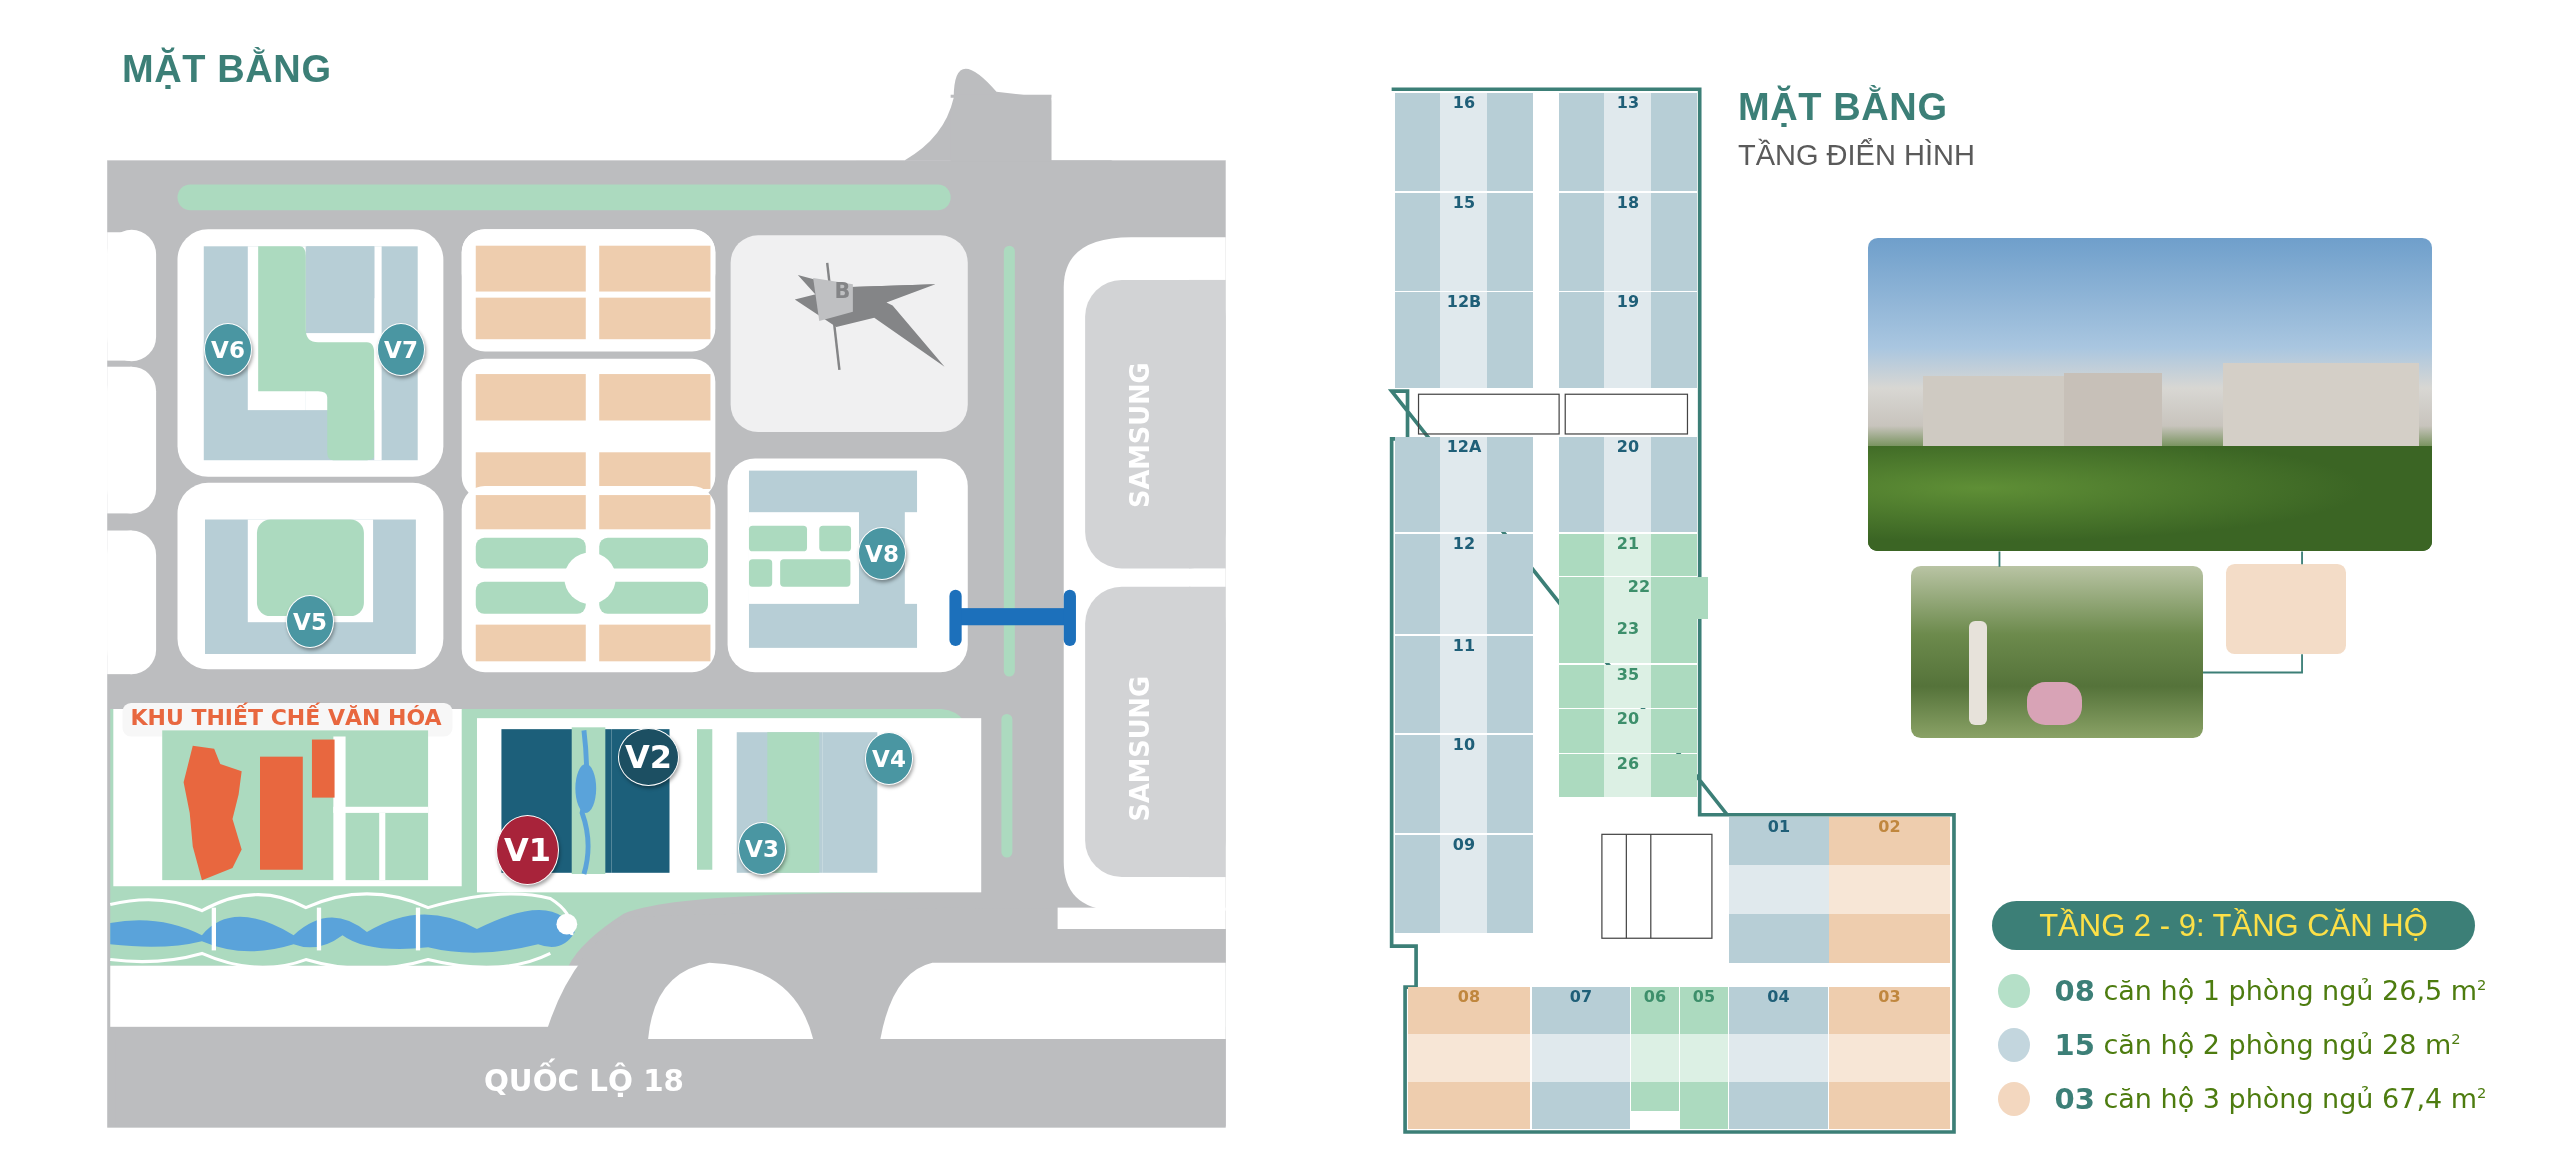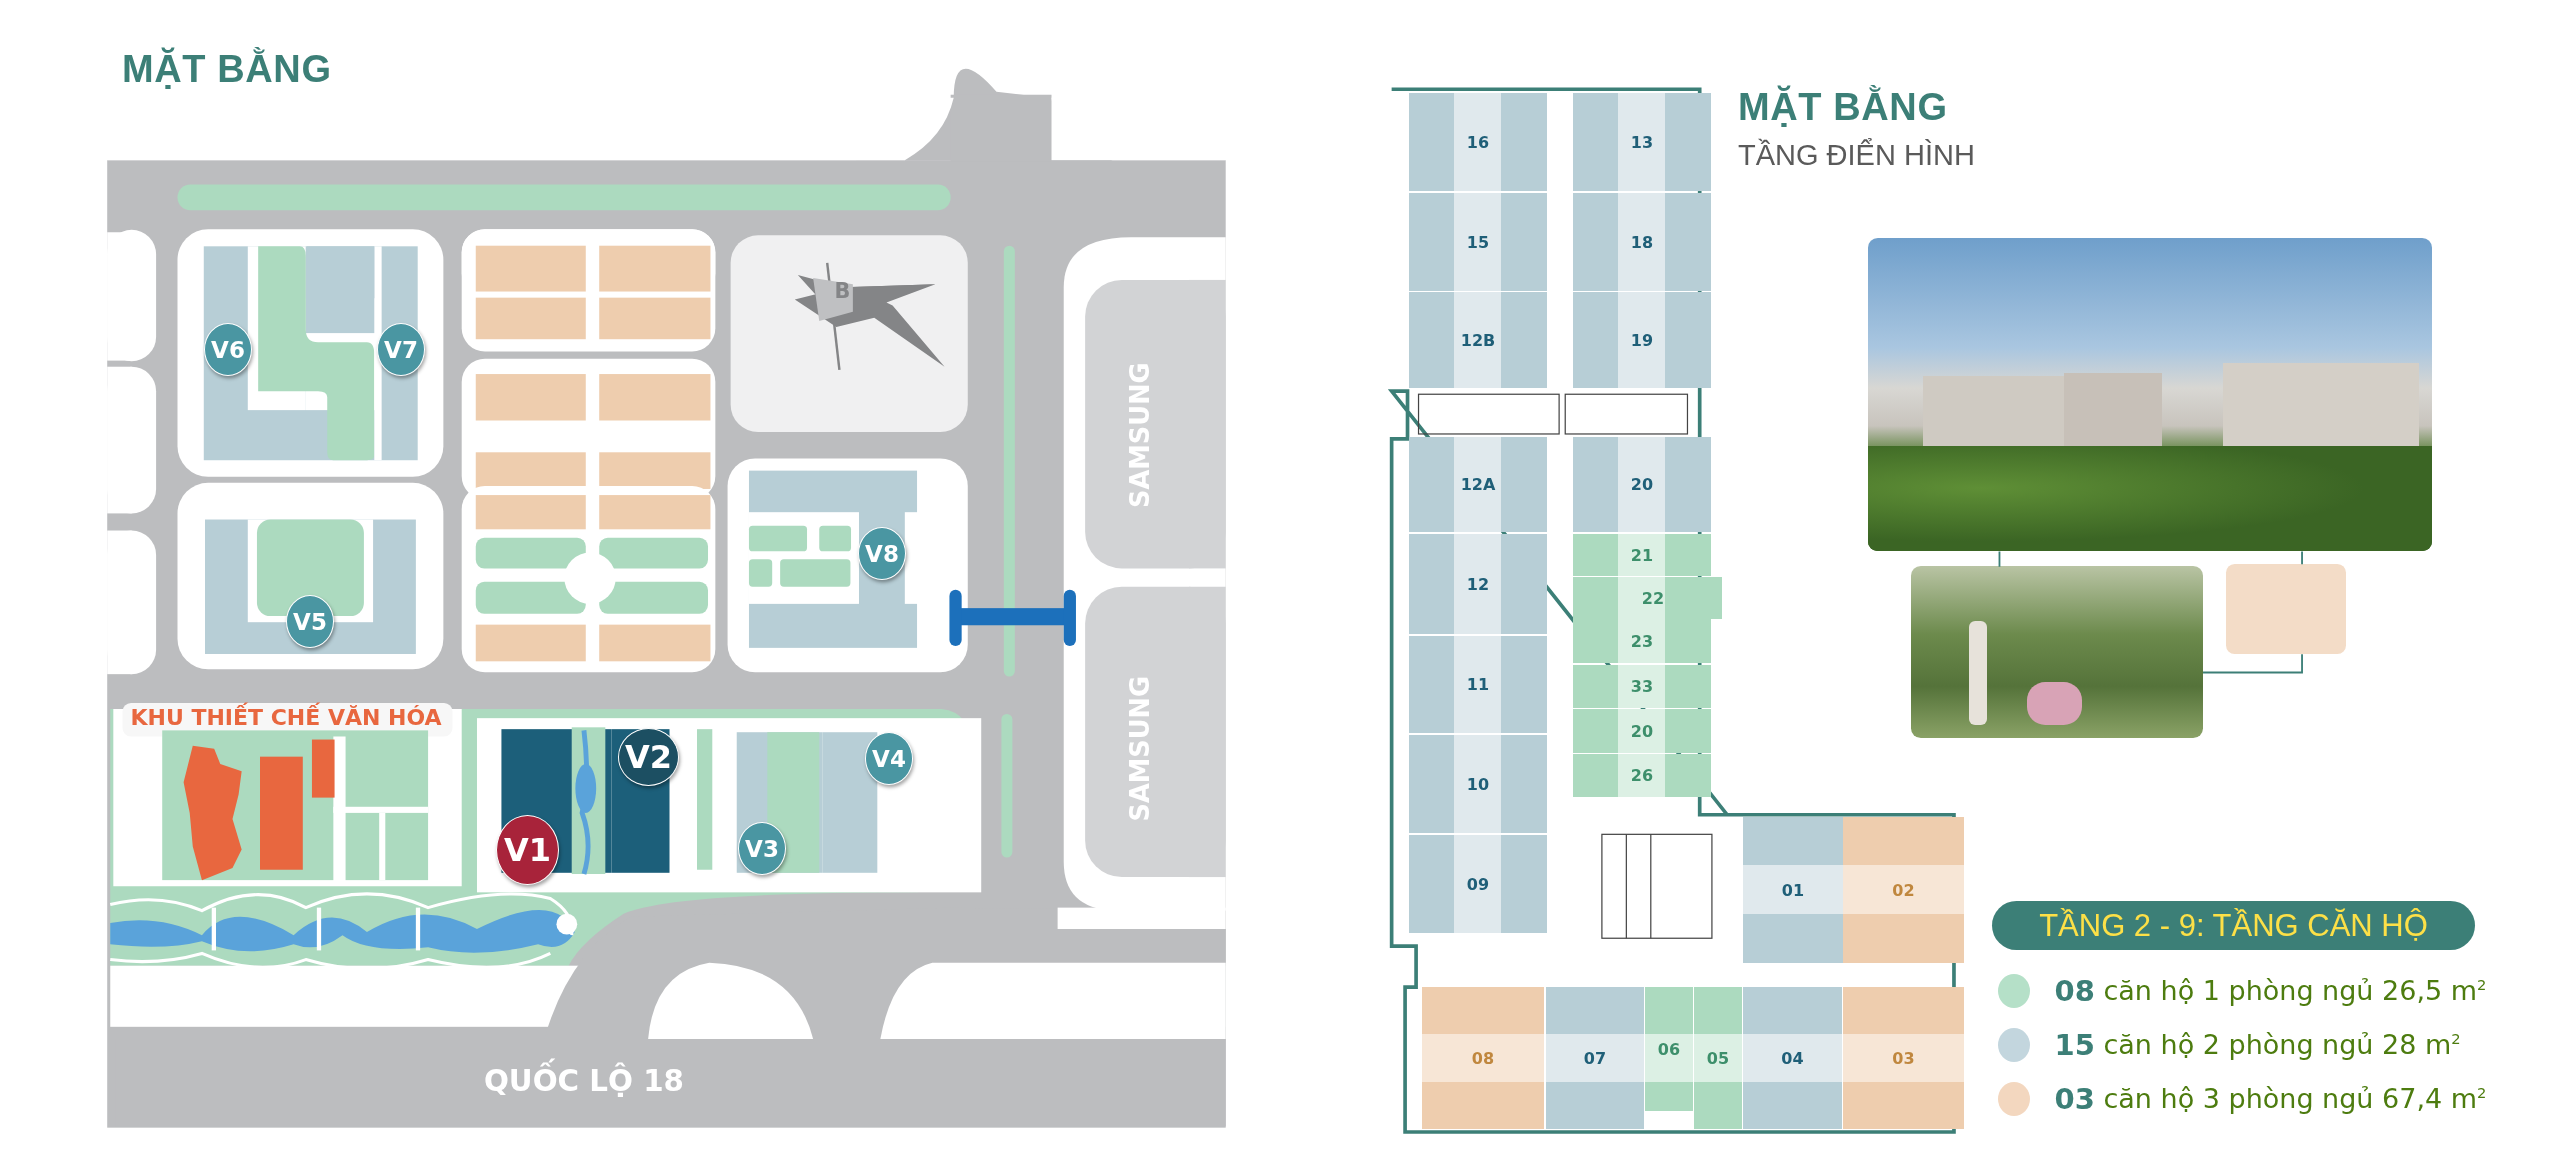--- a/index.html
+++ b/index.html
@@ -1,21 +1,21 @@
 <!DOCTYPE html>
 <html style="font-size:9.8px"><head>
 <meta charset="utf-8">
 <style>
   html,body{margin:0;padding:0;}
   body{width:2576px;height:1168px;background:#ffffff;position:relative;overflow:hidden;font-family:"Liberation Sans",sans-serif;}
   .abs{position:absolute;}
   .title-main{font-family:"Liberation Sans",sans-serif;font-weight:bold;color:#3c7f77;font-size:38px;letter-spacing:0.6px;}
   .title-sub{font-family:"Liberation Sans",sans-serif;color:#5a5a5a;font-size:29px;}
   .map{position:absolute;left:0;top:0;}
-  .unit{position:absolute;display:flex;align-items:center;justify-content:center;font-family:"DejaVu Sans",sans-serif;font-weight:bold;font-size:16px;margin-left:14px;}
+  .unit{position:absolute;display:flex;justify-content:center;font-family:"DejaVu Sans",sans-serif;font-weight:bold;font-size:16px;}
   .fp-blue{background:#b7ced6;}
   .fp-blue-l{background:#e0e9ed;}
   .fp-green{background:#acdabf;}
   .fp-green-l{background:#dcf0e4;}
   .fp-peach{background:#eecdae;}
   .fp-peach-l{background:#f7e6d6;}
   .lbl-blue{color:#1f5f78;}
   .lbl-green{color:#3d8f6b;}
   .lbl-peach{color:#c0873e;}
   .legend-pill{position:absolute;left:1992px;top:901px;width:483px;height:49px;border-radius:24.5px;background:#3c7f77;color:#fde047;font-size:31px;display:flex;align-items:center;justify-content:center;font-family:"Liberation Sans",sans-serif;}
@@ -284,21 +284,21 @@
     <div class="unit fp-green lbl-green" style="left: 1559px; top: 577px; width: 138px; height: 42px; padding-left: 11px;">
       <div class="abs fp-green-l" style="left: 45px; top: 0px; width: 47px; height: 100%;"></div>
       <span style="position: relative;">22</span>
     </div>
     <div class="unit fp-green lbl-green" style="left: 1559px; top: 619px; width: 138px; height: 44px;">
       <div class="abs fp-green-l" style="left: 45px; top: 0px; width: 47px; height: 100%;"></div>
       <span style="position: relative;">23</span>
     </div>
     <div class="unit fp-green lbl-green" style="left: 1559px; top: 665px; width: 138px; height: 43px;">
       <div class="abs fp-green-l" style="left: 45px; top: 0px; width: 47px; height: 100%;"></div>
-      <span style="position: relative;">33</span>
+      <span style="position: relative;">35</span>
     </div>
     <div class="unit fp-green lbl-green" style="left: 1559px; top: 709px; width: 138px; height: 44px;">
       <div class="abs fp-green-l" style="left: 45px; top: 0px; width: 47px; height: 100%;"></div>
       <span style="position: relative;">20</span>
     </div>
     <div class="unit fp-green lbl-green" style="left: 1559px; top: 754px; width: 138px; height: 43px;">
       <div class="abs fp-green-l" style="left: 45px; top: 0px; width: 47px; height: 100%;"></div>
       <span style="position: relative;">26</span>
     </div>
     <div class="unit fp-blue lbl-blue" style="left: 1729px; top: 817px; width: 100px; height: 146px;">

